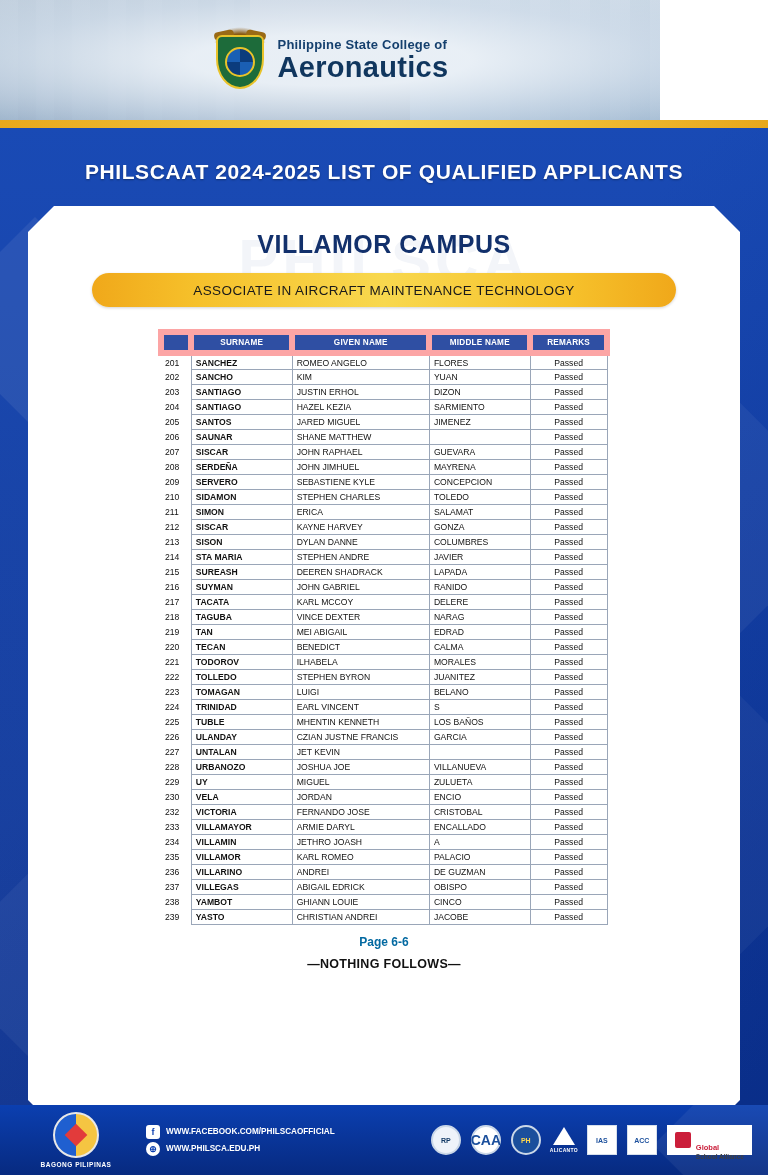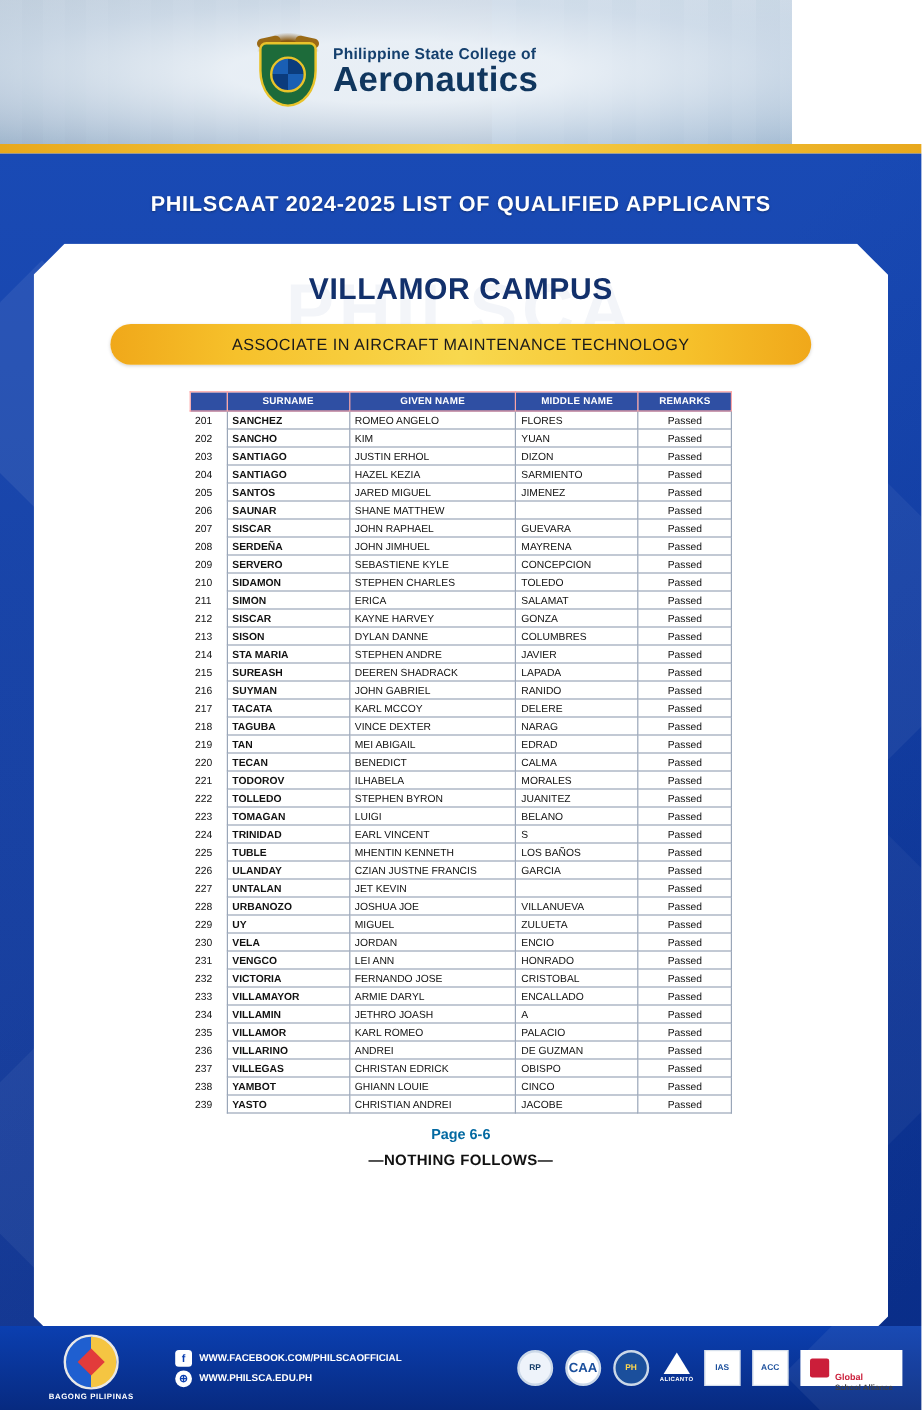--- a/index.html
+++ b/index.html
@@ -80,21 +80,21 @@
   }
   .deco { position:absolute; background:rgba(255,255,255,.06); }
   .deco.d1 { left:-40px; top:120px; width:150px; height:150px; transform:rotate(45deg); background:rgba(255,255,255,.07);}
   .deco.d2 { right:-50px; top:300px; width:180px; height:180px; transform:rotate(45deg); background:rgba(255,255,255,.05);}
   .deco.d3 { left:-30px; bottom:60px; width:160px; height:160px; transform:rotate(45deg); background:rgba(255,255,255,.05);}
   .deco.d4 { right:-60px; bottom:180px; width:200px; height:200px; transform:rotate(45deg); background:rgba(255,255,255,.04);}
 
   .title-main {
     position:relative; z-index:3;
     text-align:center; color:#fff;
-    font-size:18px; font-weight:800; letter-spacing:.6px;
+    font-size:21px; font-weight:800; letter-spacing:.6px;
     padding-top:32px;
     text-shadow:0 1px 2px rgba(0,0,0,.35);
   }
 
   
   .sheet {
     position:relative; z-index:2;
     margin: 22px auto 0 auto;
     width: 712px;
     height: 920px;
@@ -124,21 +124,21 @@
   }
   .program-pill span {
     color:#1a1a1a; font-weight:400; font-size:13.5px; letter-spacing:.4px;
   }
 
   
   .table-wrap { width:452px; margin:22px auto 0 auto; }
   table.applicants { width:100%; border-collapse:collapse; font-size:8.6px; }
   table.applicants th {
     background:#2f4fa3; color:#fff; font-size:8.2px; font-weight:700;
-    border:1px solid #fca5a5; padding:3px 2px; letter-spacing:.2px;
+    border:6px solid #fca5a5; padding:3px 2px; letter-spacing:.2px;
   }
   table.applicants td {
     border:1px solid #9aa6b8; padding:1.6px 4px; color:#111; height:15px;
   }
   td.num { width:30px; text-align:center; border-left:none; border-top:none; border-bottom:none; color:#111; }
   tr td.num { border:none; text-align:left; }
   th.num-h { background:transparent; border:none; }
   td.sn { width:100px; font-weight:700; }
   td.gn { width:136px; }
   td.mn { width:100px; }
@@ -174,21 +174,21 @@
   }
   .bagong .cap { color:#fff; font-size:6.5px; font-weight:700; letter-spacing:.5px; margin-top:3px; }
 
   .contacts { margin-left:18px; color:#fff; font-size:8.2px; font-weight:700; }
   .contact-row { display:flex; align-items:center; gap:6px; margin:3px 0; }
   .cico { width:14px; height:14px; border-radius:3px; background:#fff; color:#0b3fb0; font-size:9px; display:flex; align-items:center; justify-content:center; font-weight:900; }
   .cico.globe { border-radius:50%; }
 
   .logos { margin-left:auto; margin-right:16px; display:flex; align-items:center; gap:10px; }
   .logo-circle { width:30px; height:30px; border-radius:50%; background:#eef3fa; border:2px solid #cbd8e8; display:flex; align-items:center; justify-content:center; font-size:7px; font-weight:800; color:#123a66; }
-  .logo-circle.c2 { background:#fff; color:#1b4f9c; font-size:11px; }
+  .logo-circle.c2 { background:#fff; color:#1b4f9c; font-size:14px; }
   .logo-circle.c3 { background:#1b4f9c; color:#ffd84d; }
   .logo-a { width:26px; height:32px; display:flex; flex-direction:column; align-items:center; justify-content:center; color:#fff; }
   .logo-a .tri { width:0;height:0;border-left:11px solid transparent;border-right:11px solid transparent;border-bottom:18px solid #ffffff;}
   .logo-a .nm { font-size:5px; font-weight:800; letter-spacing:.3px; margin-top:2px;}
   .logo-box { width:30px; height:30px; background:#fff; border:1px solid #d7e0ec; display:flex; align-items:center; justify-content:center; color:#1b4f9c; font-size:7px; font-weight:800; }
   .logo-gsa { height:30px; padding:3px 8px; background:#fff; display:flex; align-items:center; gap:5px; }
   .logo-gsa .sq { width:16px; height:16px; background:#c8102e; border-radius:2px;}
   .logo-gsa .t1 { font-size:7.5px; font-weight:800; color:#c8102e; line-height:1.1;margin-top:24px;}
   .logo-gsa .t2 { font-size:6.5px; font-weight:700; color:#333; line-height:1.1;}
 </style>
@@ -446,27 +446,20 @@
                 <td class="rm">Passed</td>
               </tr>
               <tr>
                 <td class="num">230</td>
                 <td class="sn">VELA</td>
                 <td class="gn">JORDAN</td>
                 <td class="mn">ENCIO</td>
                 <td class="rm">Passed</td>
               </tr>
               <tr>
-                <td class="num">231</td>
-                <td class="sn">VENGCO</td>
-                <td class="gn">LEI ANN</td>
-                <td class="mn">HONRADO</td>
-                <td class="rm">Passed</td>
-              </tr>
-              <tr>
                 <td class="num">232</td>
                 <td class="sn">VICTORIA</td>
                 <td class="gn">FERNANDO JOSE</td>
                 <td class="mn">CRISTOBAL</td>
                 <td class="rm">Passed</td>
               </tr>
               <tr>
                 <td class="num">233</td>
                 <td class="sn">VILLAMAYOR</td>
                 <td class="gn">ARMIE DARYL</td>
@@ -490,21 +483,21 @@
               <tr>
                 <td class="num">236</td>
                 <td class="sn">VILLARINO</td>
                 <td class="gn">ANDREI</td>
                 <td class="mn">DE GUZMAN</td>
                 <td class="rm">Passed</td>
               </tr>
               <tr>
                 <td class="num">237</td>
                 <td class="sn">VILLEGAS</td>
-                <td class="gn">CHRISTAN EDRICK</td>
+                <td class="gn">ABIGAIL EDRICK</td>
                 <td class="mn">OBISPO</td>
                 <td class="rm">Passed</td>
               </tr>
               <tr>
                 <td class="num">238</td>
                 <td class="sn">YAMBOT</td>
                 <td class="gn">GHIANN LOUIE</td>
                 <td class="mn">CINCO</td>
                 <td class="rm">Passed</td>
               </tr>

